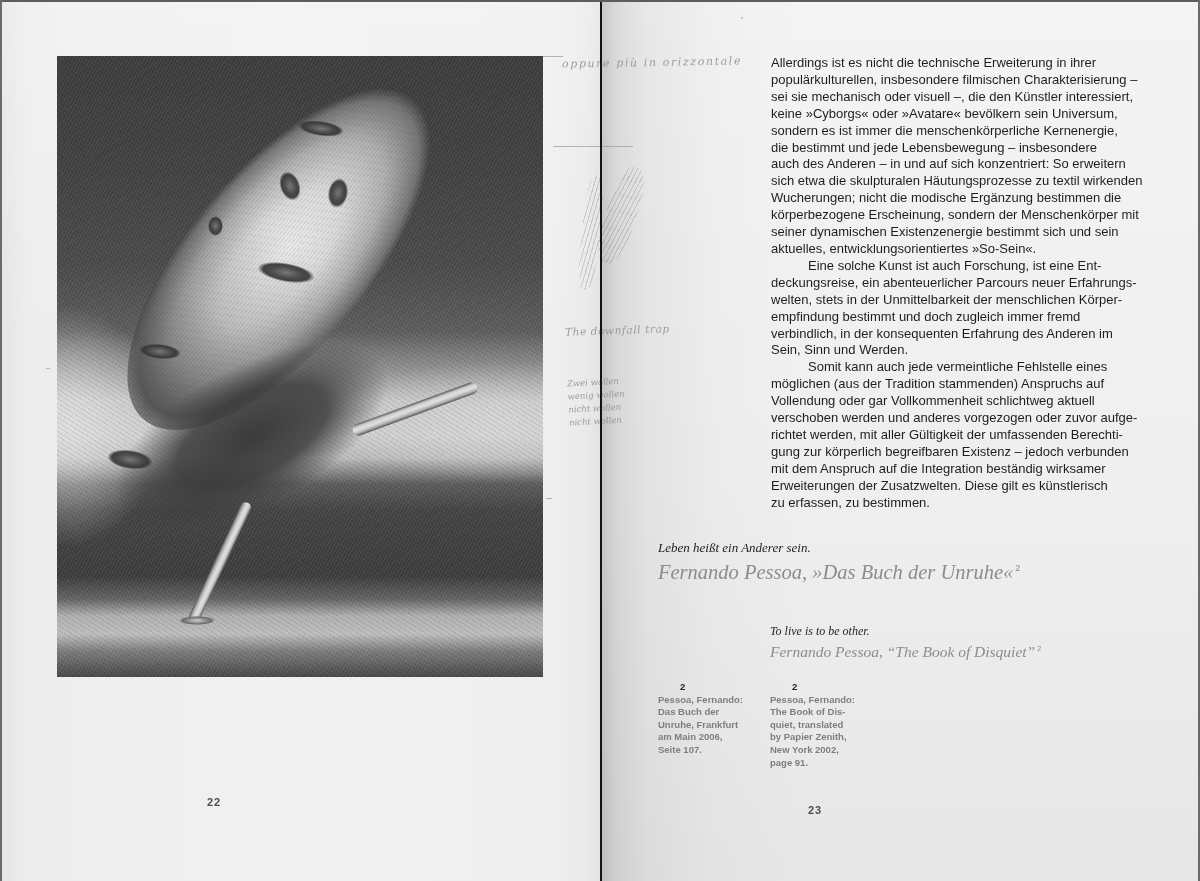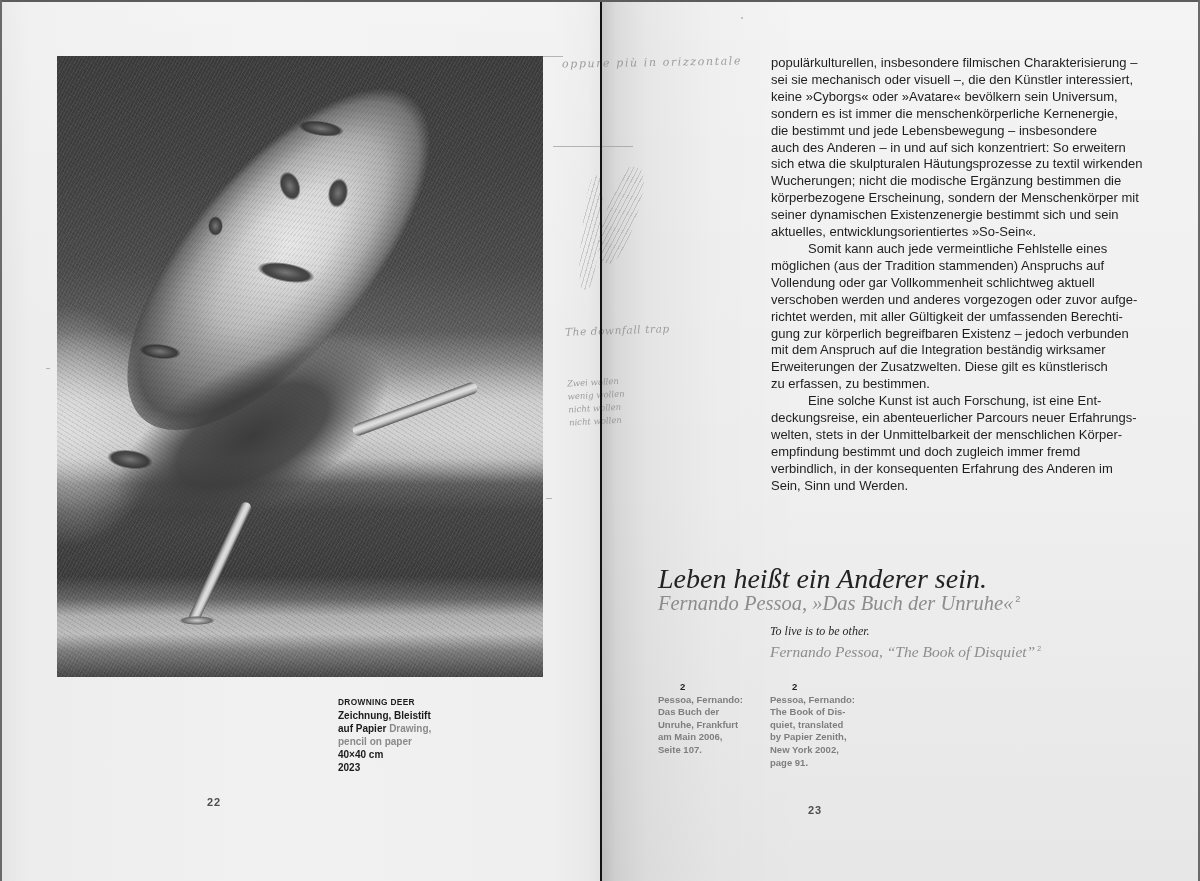--- a/index.html
+++ b/index.html
@@ -63,21 +63,21 @@
 
   .page-number { position:absolute; width:40px; text-align:center; font-weight:bold; font-size:11px; letter-spacing:1px; color:#4e4e4e; top:796px; }
 
   
   .body-text { position:absolute; left:169px; top:55px; font-size:13px; line-height:16.9px; color:#1e1e1e; }
   .body-text .ln { white-space:nowrap; }
   .body-text .indent { padding-left:37px; }
 
   
   .quote-de { position:absolute; left:56px; top:535px; font-family:"Liberation Serif", serif; font-style:italic; white-space:nowrap; }
-  .quote-de .q-text { font-size:28px; line-height:26px; color:#222; display:block;margin-top:31px; }
+  .quote-de .q-text { font-size:13px; line-height:26px; color:#222; display:block; }
   .quote-de .q-attr { font-size:20.5px; line-height:23px; color:#8c8c8c; display:block; }
   .quote-en { position:absolute; left:168px; top:621px; font-family:"Liberation Serif", serif; font-style:italic; white-space:nowrap; }
   .quote-en .q-text { font-size:12px; line-height:20px; color:#262626; display:block;font-style:italic; }
   .quote-en .q-attr { font-size:15.5px; line-height:21px; color:#8c8c8c; display:block; }
   .sup { font-style:normal; font-family:"Liberation Sans", sans-serif; font-size:0.45em; position:relative; top:-0.9em; margin-left:2px; }
 
   
   .footnote { position:absolute; top:681px; font-weight:bold; font-size:9.5px; line-height:12.6px; color:#7e7e7e; white-space:nowrap; }
   .footnote .marker { color:#222; padding-left:22px; display:block; }
   .footnote .fl { display:block; }
@@ -109,67 +109,60 @@
       <div class="head" style="left:271px;top:122px;width:20px;height:30px;transform:rotate(10deg);"></div>
       <div class="head" style="left:151px;top:160px;width:15px;height:20px;"></div>
       <div class="head" style="left:200px;top:207px;width:58px;height:19px;transform:rotate(10deg);"></div>
       <div class="head" style="left:82px;top:288px;width:42px;height:15px;transform:rotate(6deg);"></div>
       <div class="head" style="left:50px;top:394px;width:46px;height:19px;transform:rotate(8deg);"></div>
       <div class="leg" style="left:292px;top:347px;width:132px;height:12px;transform:rotate(-20deg);"></div>
       <div class="leg" style="left:97px;top:501px;width:132px;height:11px;transform:rotate(115deg);"></div>
       <div class="foot" style="left:122px;top:560px;width:36px;height:9px;"></div>
     </div>
 
-    <div class="caption">
-      <div class="title">DROWNING DEER</div>
-      <div>Zeichnung, Bleistift</div>
-      <div><span>auf Papier</span> <span class="en">Drawing,</span></div>
-      <div class="en">pencil on paper</div>
-      <div>40×40 cm</div>
-      <div>2023</div>
-    </div>
 
     <div class="page-number" style="left:194px;">22</div>
   </div>
 
   <div class="spine"></div>
 
   <div class="page right">
     <div class="body-text">
       <div>
+        <div class="ln">Allerdings ist es nicht die technische Erweiterung in ihrer</div>
         <div class="ln">populärkulturellen, insbesondere filmischen Charakterisierung –</div>
         <div class="ln">sei sie mechanisch oder visuell –, die den Künstler interessiert,</div>
         <div class="ln">keine »Cyborgs« oder »Avatare« bevölkern sein Universum,</div>
         <div class="ln">sondern es ist immer die menschenkörperliche Kernenergie,</div>
         <div class="ln">die bestimmt und jede Lebensbewegung – insbesondere</div>
         <div class="ln">auch des Anderen  – in und auf sich konzentriert: So erweitern</div>
         <div class="ln">sich etwa die skulpturalen Häutungsprozesse zu textil wirkenden</div>
         <div class="ln">Wucherungen; nicht die modische Ergänzung bestimmen die</div>
         <div class="ln">körperbezogene Erscheinung, sondern der Menschenkörper mit</div>
         <div class="ln">seiner dynamischen Existenzenergie bestimmt sich und sein</div>
         <div class="ln">aktuelles, entwicklungsorientiertes »So-Sein«.</div>
       </div>
       <div>
+        <div class="ln indent">Eine solche Kunst ist auch Forschung, ist eine Ent-</div>
+        <div class="ln">deckungsreise, ein abenteuerlicher Parcours neuer Erfahrungs-</div>
+        <div class="ln">welten, stets in der Unmittelbarkeit der menschlichen Körper-</div>
+        <div class="ln">empfindung bestimmt und doch zugleich immer fremd</div>
+        <div class="ln">verbindlich, in der konsequenten Erfahrung des Anderen im</div>
+        <div class="ln">Sein, Sinn und Werden.</div>
+      </div>
+      <div>
         <div class="ln indent">Somit kann auch jede vermeintliche Fehlstelle eines</div>
         <div class="ln">möglichen (aus der Tradition stammenden) Anspruchs auf</div>
         <div class="ln">Vollendung oder gar Vollkommenheit schlichtweg aktuell</div>
         <div class="ln">verschoben werden und anderes vorgezogen oder zuvor aufge-</div>
         <div class="ln">richtet werden, mit aller Gültigkeit der umfassenden Berechti-</div>
         <div class="ln">gung zur körperlich begreifbaren Existenz – jedoch verbunden</div>
         <div class="ln">mit dem Anspruch auf die Integration beständig wirksamer</div>
         <div class="ln">Erweiterungen der Zusatzwelten. Diese gilt es künstlerisch</div>
         <div class="ln">zu erfassen, zu bestimmen.</div>
-      </div>
-      <div>
-        <div class="ln indent">Eine solche Kunst ist auch Forschung, ist eine Ent-</div>
-        <div class="ln">deckungsreise, ein abenteuerlicher Parcours neuer Erfahrungs-</div>
-        <div class="ln">welten, stets in der Unmittelbarkeit der menschlichen Körper-</div>
-        <div class="ln">empfindung bestimmt und doch zugleich immer fremd</div>
-        <div class="ln">verbindlich, in der konsequenten Erfahrung des Anderen im</div>
-        <div class="ln">Sein, Sinn und Werden.</div>
       </div>
     </div>
 
     <div class="quote-de">
       <span class="q-text">Leben heißt ein Anderer sein.</span>
       <span class="q-attr"><span>Fernando Pessoa, »Das Buch der Unruhe«</span><span class="sup">2</span></span>
     </div>
 
     <div class="quote-en">
       <span class="q-text">To live is to be other.</span>

